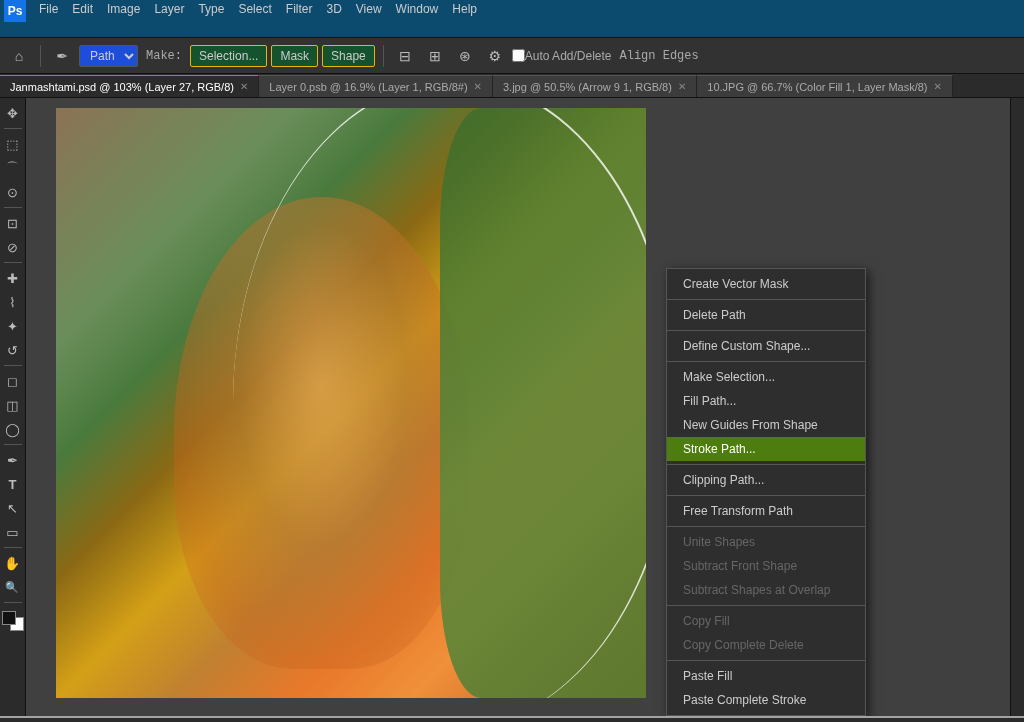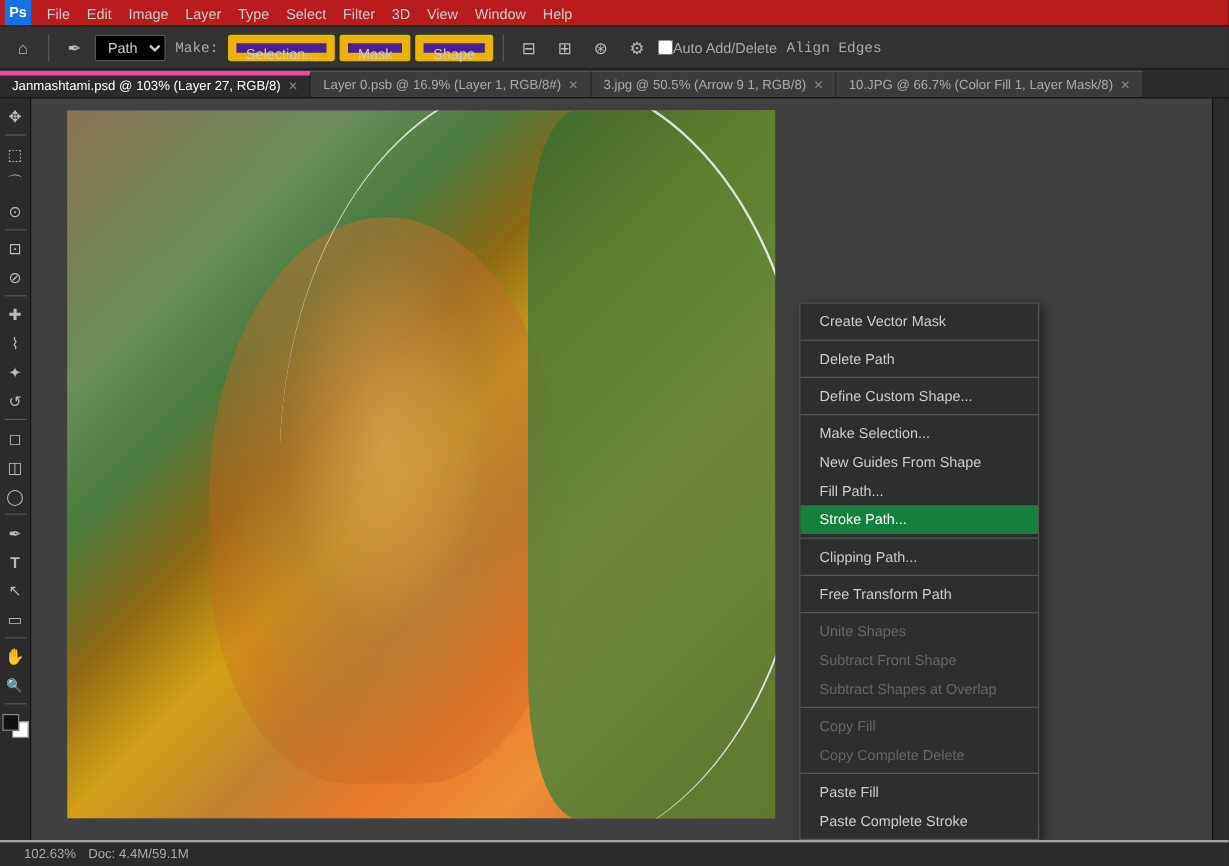--- a/index.html
+++ b/index.html
@@ -9,24 +9,24 @@
       background: #1e1e1e;
       font-family: 'Segoe UI', Arial, sans-serif;
       font-size: 12px;
       color: #ccc;
       overflow: hidden;
       position: relative;
     }
 
     
     #menu-bar {
-      height: 22px;
-      background: #b91c1c;
-      display: flex;
-      align-items: flex-end;
+      height: 38px;
+      background: #0c4a6e;
+      display: flex;
+      align-items: flex-start;
       padding: 0 4px;
       border-bottom: 1px solid #111;
     }
     .menu-logo {
       width: 22px;
       height: 22px;
       background: #1473e6;
       display: flex;
       align-items: center;
       justify-content: center;
@@ -57,37 +57,37 @@
       height: 26px;
       display: flex;
       align-items: center;
       justify-content: center;
       color: #bbb;
       border-radius: 3px;
       cursor: pointer;
       font-size: 14px;
     }
     .toolbar-dropdown {
-      background: #000000;
+      background: #1d4ed8;
       border: 1px solid #555;
       color: #ccc;
       padding: 2px 6px;
       font-size: 12px;
       height: 22px;
       border-radius: 2px;
     }
     .toolbar-label {
       color: #aaa;
       font-size: 12px;
       padding: 0 4px;
       font-family: Liberation Mono, monospace;
     }
     .toolbar-btn {
-      background: #4c1d95;
-      border: 7px solid #eab308;
+      background: #14532d;
+      border: 1px solid #eab308;
       color: #ccc;
       padding: 2px 8px;
       font-size: 12px;
       height: 22px;
       border-radius: 2px;
       cursor: pointer;
     }
     .toolbar-sep {
       width: 1px;
       height: 22px;
@@ -122,21 +122,21 @@
       align-items: center;
       border-right: 1px solid #222;
       border-top: 1px solid #555;
       cursor: pointer;
       white-space: nowrap;
       gap: 6px;
     }
     .tab.active {
       background: #2b2b2b;
       color: #fff;
-      border-top: 4px solid #ec4899;
+      border-top: 1px solid #ec4899;
     }
     .tab-close {
       font-size: 10px;
       color: #888;
       cursor: pointer;
     }
 
     
     #main-area {
       display: flex;
@@ -273,21 +273,21 @@
       padding: 3px 0;
     }
     .ctx-item {
       padding: 5px 16px;
       color: #ccc;
       cursor: pointer;
       font-size: 12px;
       white-space: nowrap;
     }
     .ctx-item.highlighted {
-      background: #15803d;
+      background: #4d7c0f;
       color: #fff;
     }
     .ctx-item.disabled {
       color: #666;
       cursor: default;
     }
     .ctx-separator {
       height: 1px;
       background: #555;
       margin: 3px 0;
@@ -417,22 +417,22 @@
     </div>
 
     <div id="context-menu">
       <div class="ctx-item">Create Vector Mask</div>
       <div class="ctx-separator"></div>
       <div class="ctx-item">Delete Path</div>
       <div class="ctx-separator"></div>
       <div class="ctx-item">Define Custom Shape...</div>
       <div class="ctx-separator"></div>
       <div class="ctx-item">Make Selection...</div>
+      <div class="ctx-item">Fill Path...</div>
       <div class="ctx-item">New Guides From Shape</div>
-      <div class="ctx-item">Fill Path...</div>
       <div class="ctx-item highlighted">Stroke Path...</div>
       <div class="ctx-separator"></div>
       <div class="ctx-item">Clipping Path...</div>
       <div class="ctx-separator"></div>
       <div class="ctx-item">Free Transform Path</div>
       <div class="ctx-separator"></div>
       <div class="ctx-item disabled">Unite Shapes</div>
       <div class="ctx-item disabled">Subtract Front Shape</div>
       <div class="ctx-item disabled">Subtract Shapes at Overlap</div>
       <div class="ctx-separator"></div>

